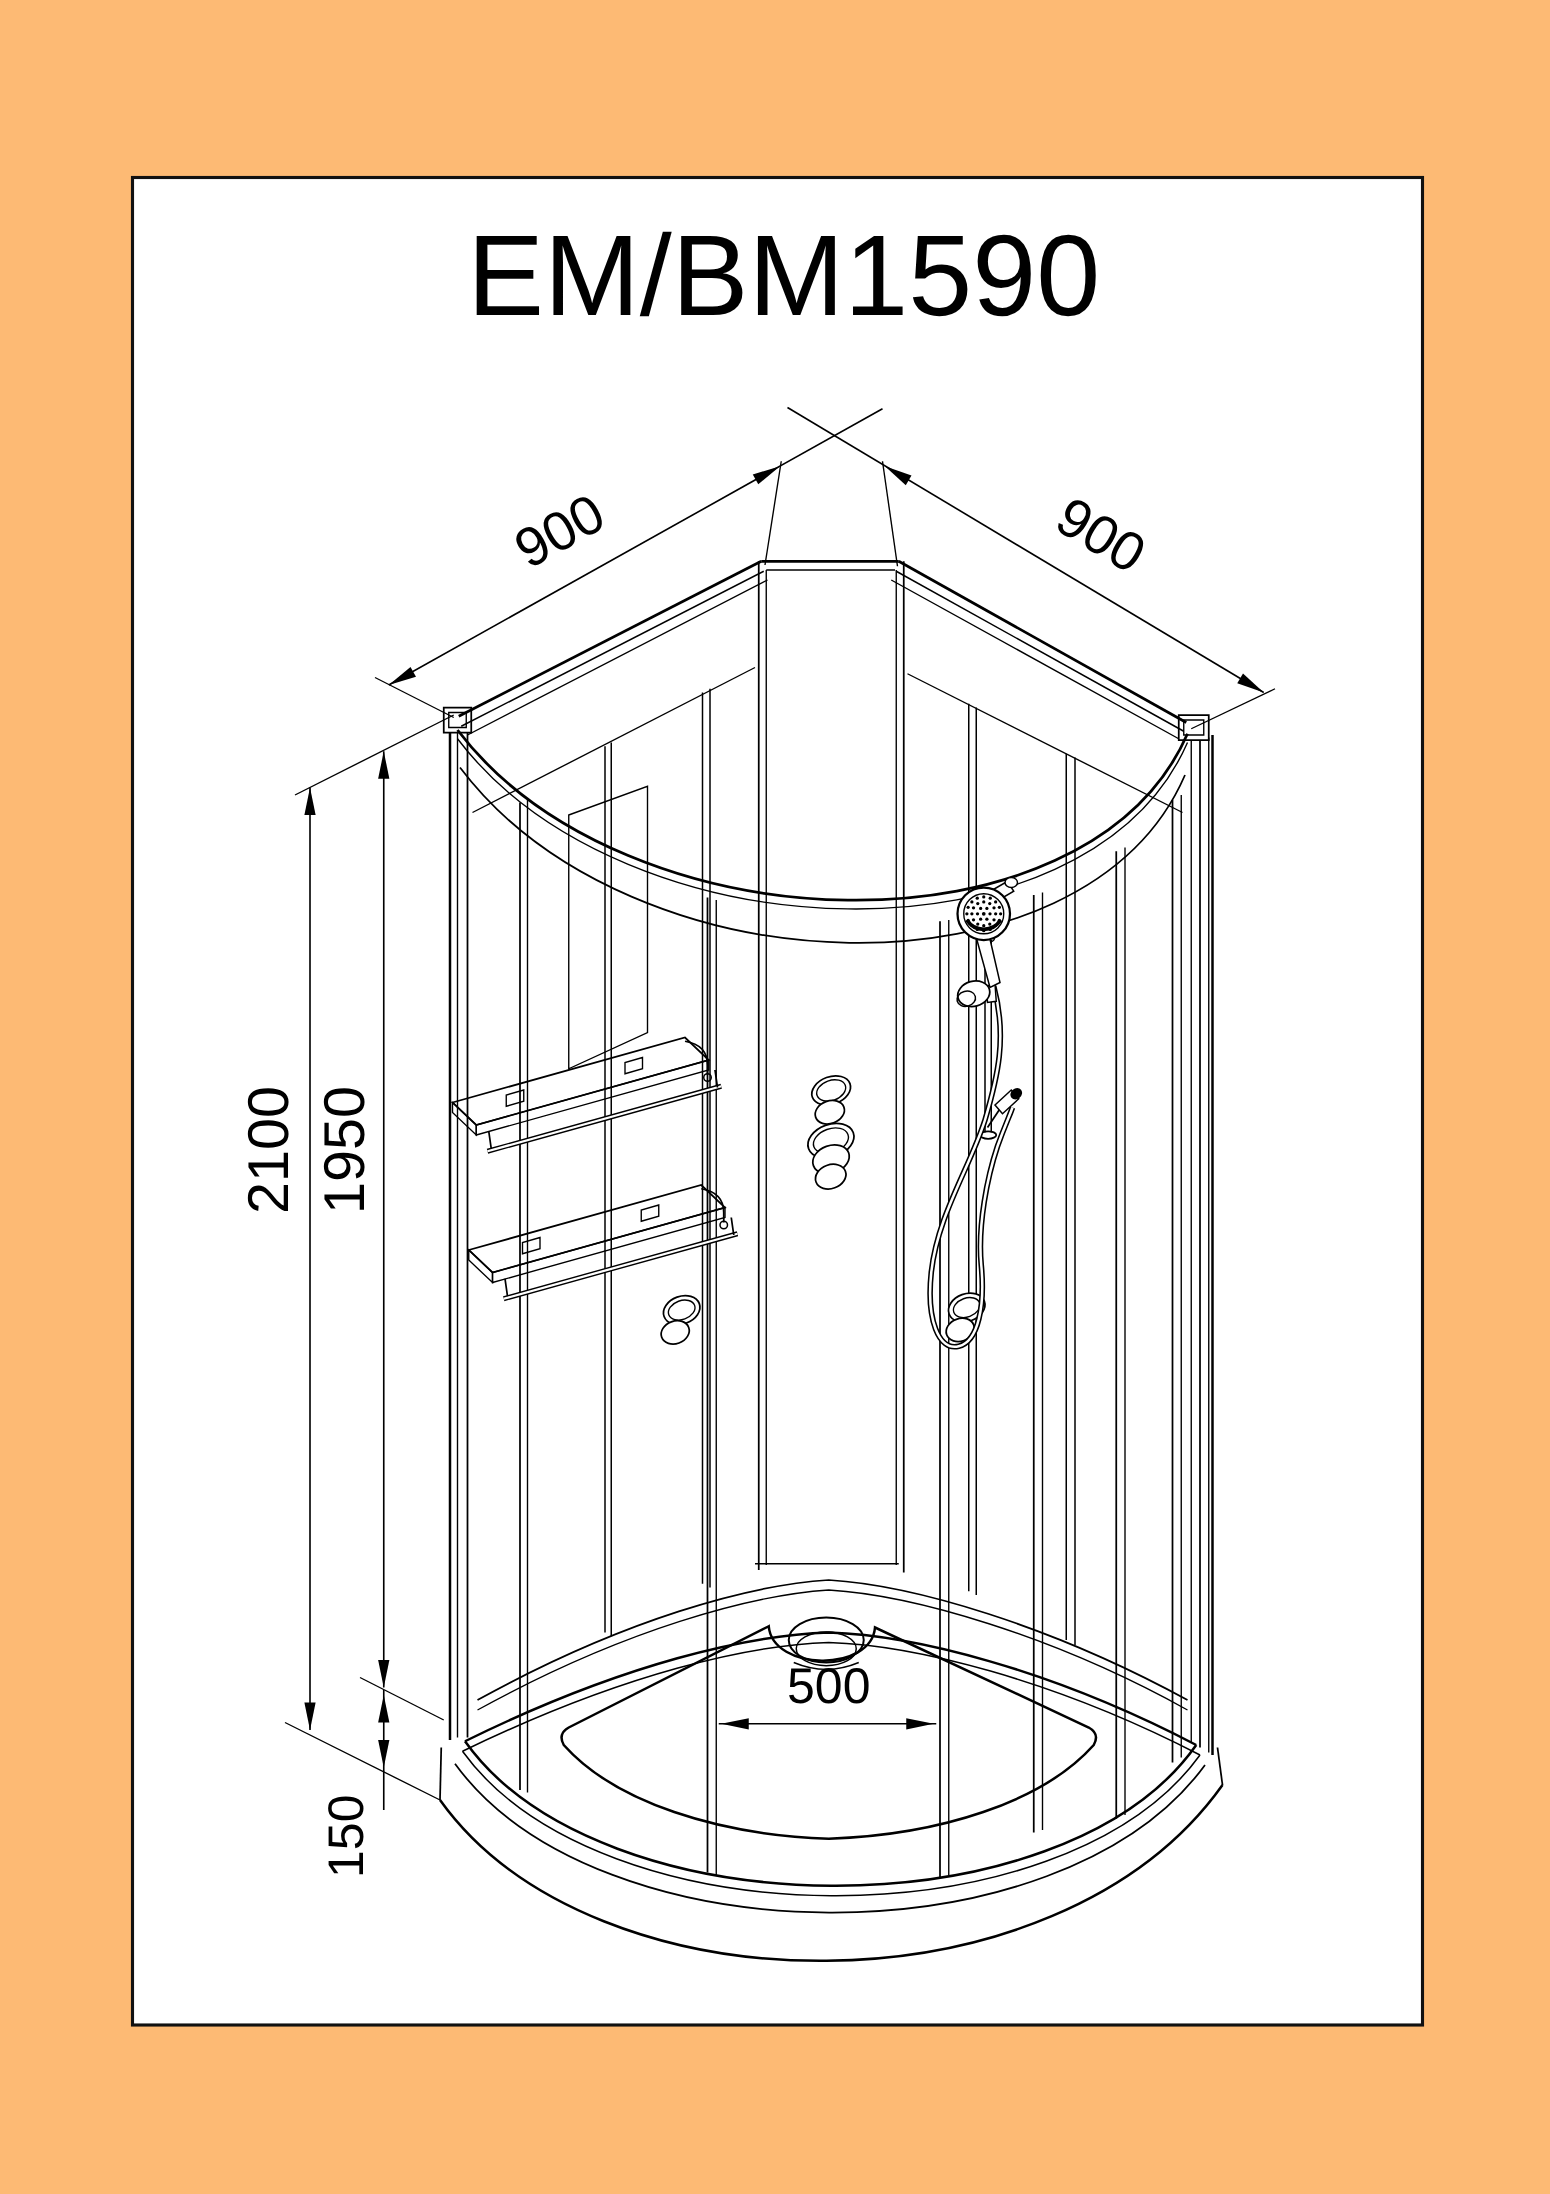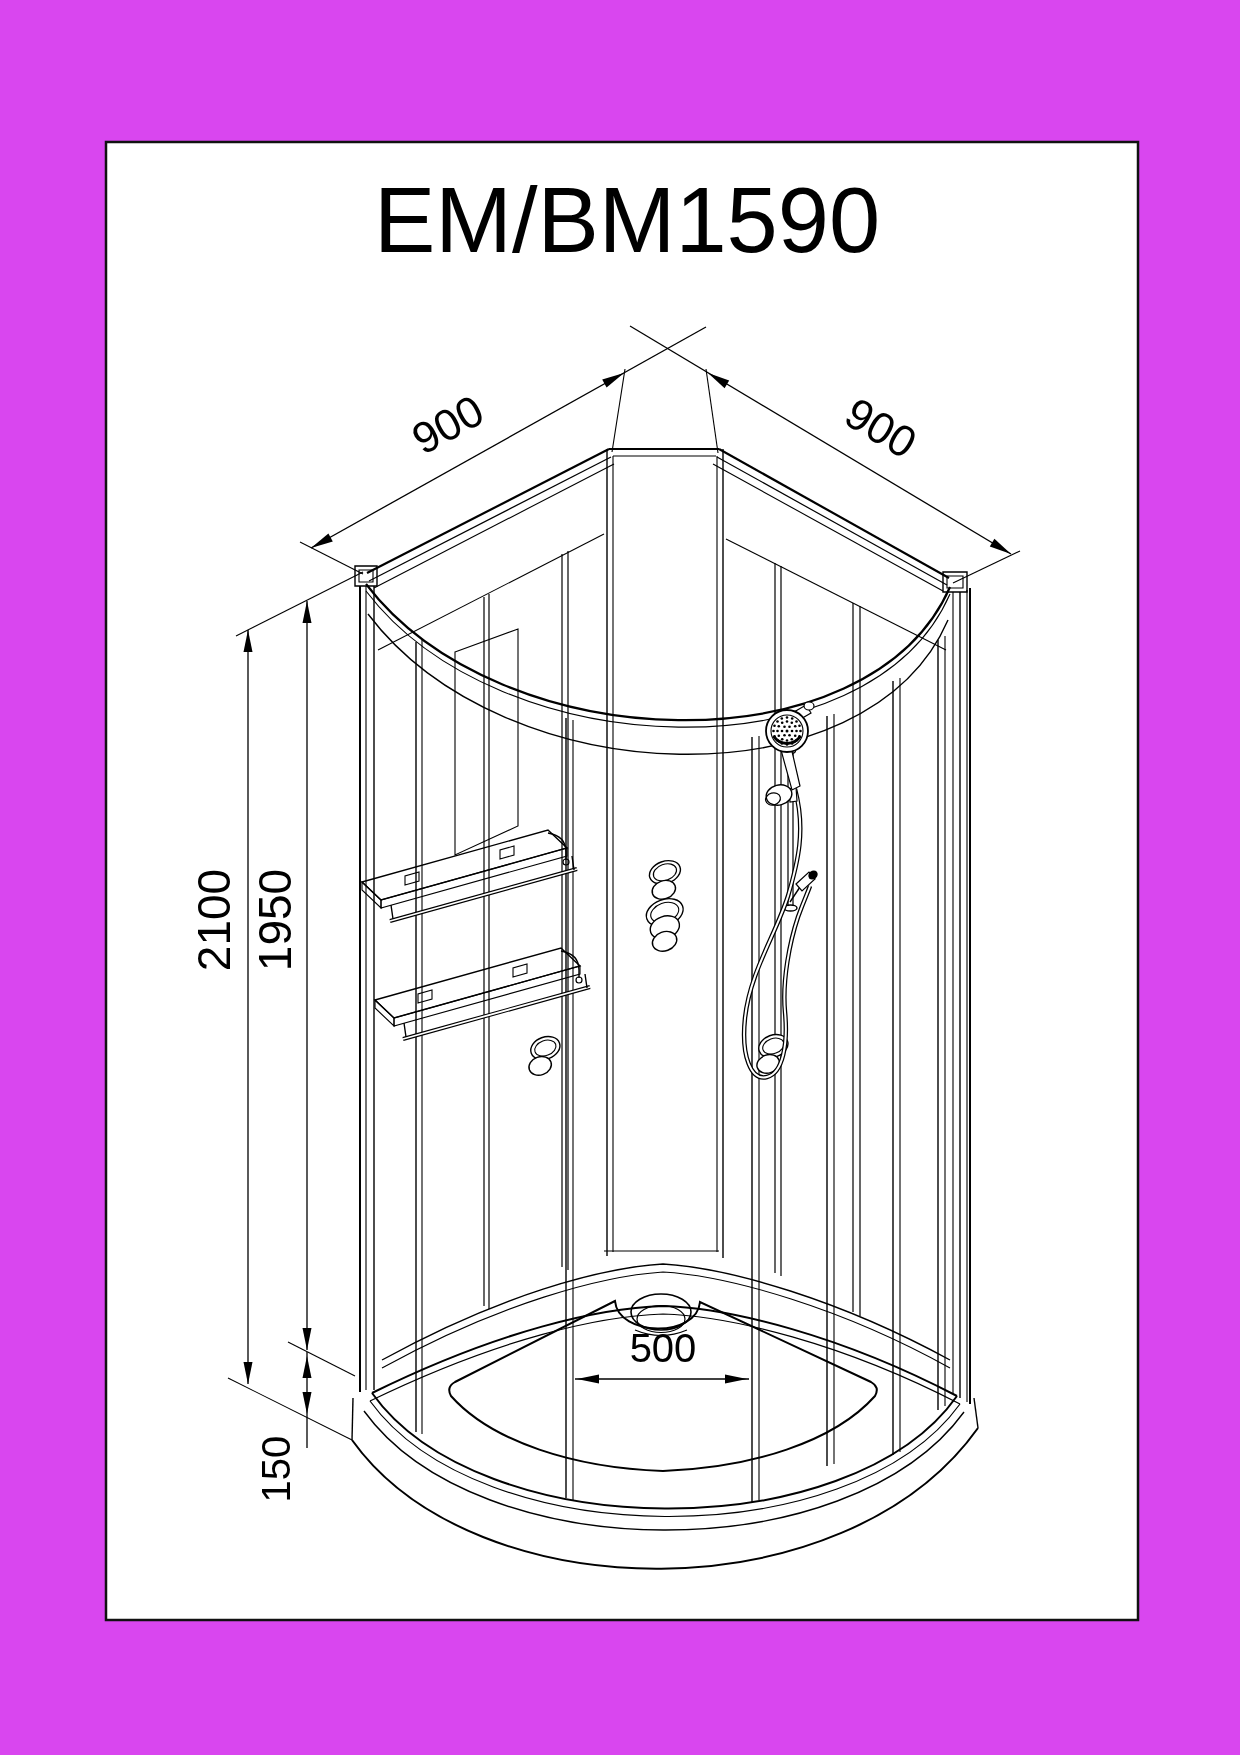--- a/index.html
+++ b/index.html
@@ -1,16 +1,16 @@
 <!DOCTYPE html>
 <html><head>
 <meta charset="utf-8">
 <style>
   html,body{margin:0;padding:0;background:#ffffff;}
-  .page{width:1240px;height:1755px;position:relative;background:#d946ef;
+  .page{width:1240px;height:1755px;position:relative;background:#fdba74;
         font-family:"Liberation Sans", sans-serif;}
   svg{display:block}
   .ln{stroke:#000;fill:none}
   .w1{stroke-width:1.1}
   .w12{stroke-width:1.2}
   .w14{stroke-width:1.4}
   .w16{stroke-width:1.6}
   .w2{stroke-width:2}
   .w22{stroke-width:2.2}
   .dim{stroke:#000;stroke-width:1.3;fill:none}

